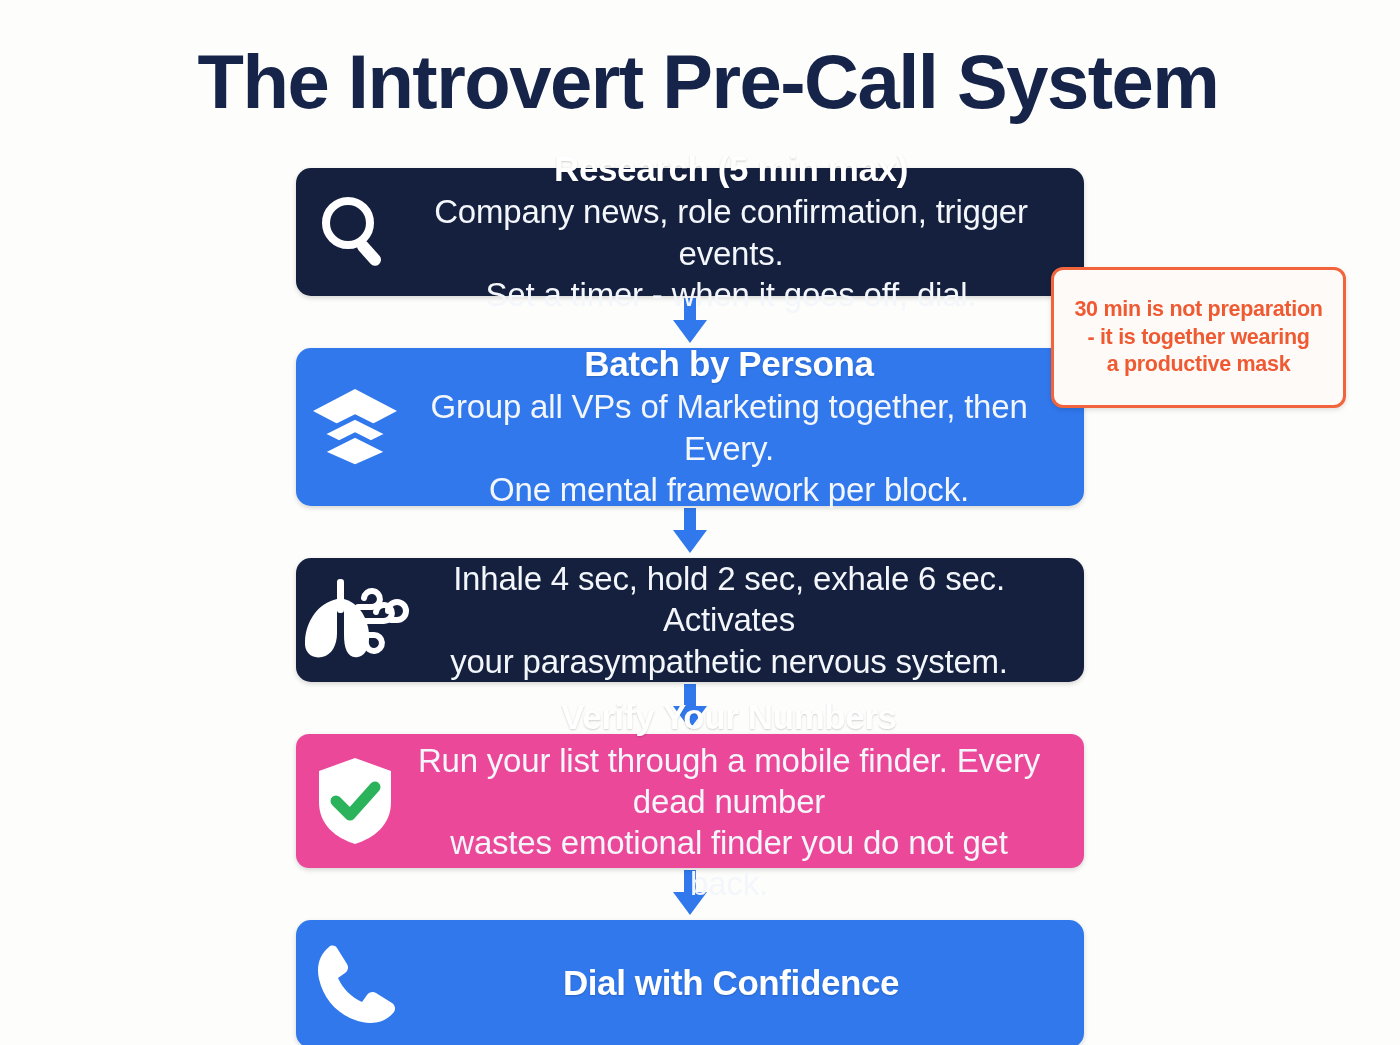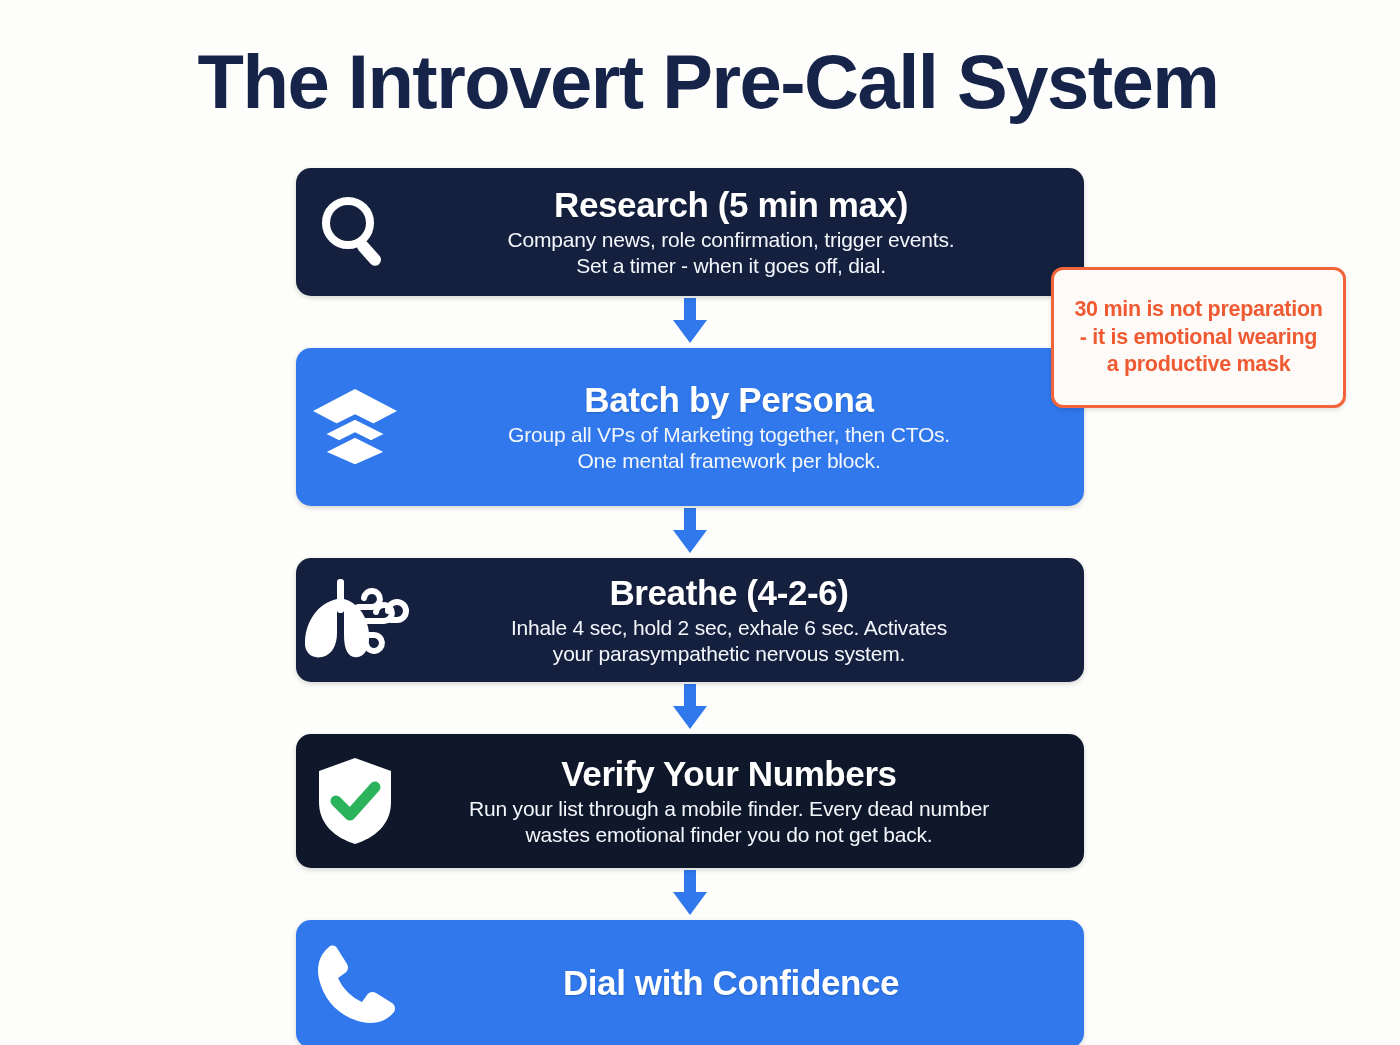--- a/index.html
+++ b/index.html
@@ -44,21 +44,21 @@
     width: 788px;
     border-radius: 15px;
     color: #ffffff;
     display: flex;
     align-items: center;
     box-shadow: 0 2px 5px rgba(0,0,0,0.16);
   }
 
   .card.navy  { background: #15203f; }
   .card.blue  { background: #3078ec; }
-  .card.green { background: #0f172a; }
+  .card.green { background: #ec4899; border-radius: 13px; }
 
   .card-icon {
     flex: 0 0 auto;
     width: 118px;
     display: flex;
     align-items: center;
     justify-content: center;
   }
   .card-icon svg { display: block; }
 
@@ -71,21 +71,21 @@
   .card-title {
     font-size: 35px;
     font-weight: bold;
     line-height: 1.15;
     letter-spacing: -0.4px;
     margin-bottom: 2px;
     text-shadow: 0 1px 2px rgba(0,0,0,0.18);
   }
 
   .card-desc {
-    font-size: 21px;
+    font-size: 33px;
     font-weight: normal;
     line-height: 1.25;
     letter-spacing: -0.2px;
     color: #f3f6fb;
   }
 
   
   .c1 { height: 128px; }
   .c2 { height: 158px; }
   .c3 { height: 124px; }
@@ -161,21 +161,21 @@
   <div class="card blue c2">
     <div class="card-icon">
       <svg width="92" height="84" viewBox="0 0 92 84">
         <polygon points="46,4 88,26 46,48 4,26" fill="#ffffff"></polygon>
         <polygon points="46,32 80,49 46,66 12,49" fill="#ffffff" stroke="#3078ec" stroke-width="5"></polygon>
         <polygon points="46,50 80,67 46,82 12,67" fill="#ffffff" stroke="#3078ec" stroke-width="5"></polygon>
       </svg>
     </div>
     <div class="card-body">
       <div class="card-title">Batch by Persona</div>
-      <div class="card-desc">Group all VPs of Marketing together, then CTOs.</div>
+      <div class="card-desc">Group all VPs of Marketing together, then Every.</div>
       <div class="card-desc">One mental framework per block.</div>
     </div>
   </div>
 
   <div class="arrow">
     <svg width="40" height="48" viewBox="0 0 40 48">
       <rect x="14" y="0" width="12" height="26" fill="#3078ec"></rect>
       <polygon points="3,22 37,22 20,45" fill="#3078ec"></polygon>
     </svg>
   </div>
@@ -186,21 +186,20 @@
         <rect x="41" y="2" width="7" height="34" rx="3" fill="#ffffff"></rect>
         <path d="M41 22 C22 26 10 44 9 64 C8 76 16 82 26 80 C36 78 41 68 41 56 Z" fill="#ffffff"></path>
         <path d="M48 22 C60 25 69 36 72 50 C75 64 72 78 62 80 C52 82 48 72 48 58 Z" fill="#ffffff"></path>
         <path d="M62 30 h14 a8 8 0 1 0 -8 -9" fill="none" stroke="#ffffff" stroke-width="6" stroke-linecap="round"></path>
         <path d="M60 44 h28 a8 8 0 1 0 -8 -9" fill="none" stroke="#ffffff" stroke-width="6" stroke-linecap="round"></path>
         <path d="M64 58 h14 a8 8 0 1 1 -8 9" fill="none" stroke="#ffffff" stroke-width="6" stroke-linecap="round"></path>
         <path d="M92 34 a9 9 0 1 1 9 9 h-6" fill="none" stroke="#ffffff" stroke-width="6" stroke-linecap="round"></path>
       </svg>
     </div>
     <div class="card-body">
-      <div class="card-title">Breathe (4-2-6)</div>
       <div class="card-desc">Inhale 4 sec, hold 2 sec, exhale 6 sec. Activates</div>
       <div class="card-desc">your parasympathetic nervous system.</div>
     </div>
   </div>
 
   <div class="arrow">
     <svg width="40" height="48" viewBox="0 0 40 48">
       <rect x="14" y="0" width="12" height="26" fill="#3078ec"></rect>
       <polygon points="3,22 37,22 20,45" fill="#3078ec"></polygon>
     </svg>
@@ -236,16 +235,16 @@
     <div class="card-body">
       <div class="card-title">Dial with Confidence</div>
     </div>
   </div>
 
 </div>
 
 <div class="callout">
   <div class="callout-text">
     <span>30 min is not preparation</span><br>
-    <span>- it is emotional wearing</span><br>
+    <span>- it is together wearing</span><br>
     <span>a productive mask</span>
   </div>
 </div>
 
 </body></html>

